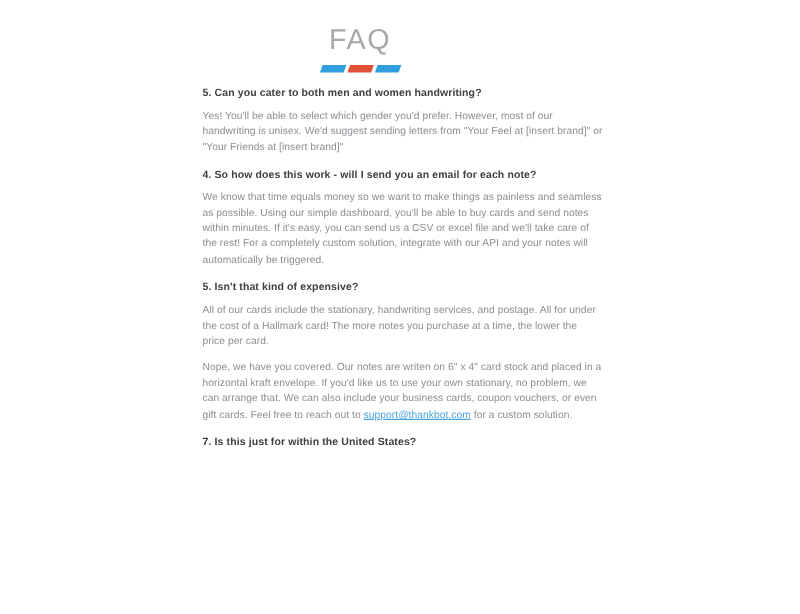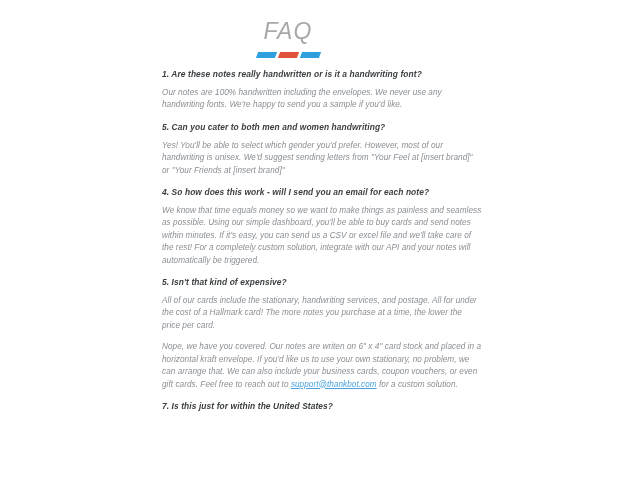--- a/index.html
+++ b/index.html
@@ -11,21 +11,20 @@
     height: 491px;
     background: #ffffff;
     font-family: "Liberation Sans", sans-serif;
     overflow: hidden;
   }
   .page {
     width: 576px;
     height: 491px;
     position: relative;
     background: #ffffff;
-    font-style: italic;
   }
   .header {
     padding-top: 18px;
     text-align: center;
   }
   .page-title {
     font-size: 23px;
     font-weight: 400;
     color: #a8a8a8;
     letter-spacing: 1.2px;
@@ -91,24 +90,20 @@
     <h1 class="page-title">FAQ</h1>
     <div class="divider">
       <span class="divider-bar bar-blue"></span>
       <span class="divider-bar bar-red"></span>
       <span class="divider-bar bar-blue"></span>
     </div>
   </div>
 
   <ul class="faq-list">
 
-    <li class="faq-item">
-      <p class="faq-question">1. Are these notes really handwritten or is it a handwriting font?</p>
-      <p class="faq-answer">Our notes are 100% handwritten including the envelopes. We never use any handwriting fonts. We're happy to send you a sample if you'd like.</p>
-    </li>
 
     <li class="faq-item">
       <p class="faq-question">5. Can you cater to both men and women handwriting?</p>
       <p class="faq-answer">Yes! You'll be able to select which gender you'd prefer. However, most of our handwriting is unisex. We'd suggest sending letters from "Your Feel at [insert brand]" or "Your Friends at [insert brand]"</p>
     </li>
 
 
     <li class="faq-item">
       <p class="faq-question">4. So how does this work - will I send you an email for each note?</p>
       <p class="faq-answer">We know that time equals money so we want to make things as painless and seamless as possible. Using our simple dashboard, you'll be able to buy cards and send notes within minutes. If it's easy, you can send us a CSV or excel file and we'll take care of the rest! For a completely custom solution, integrate with our API and your notes will automatically be triggered.</p>

